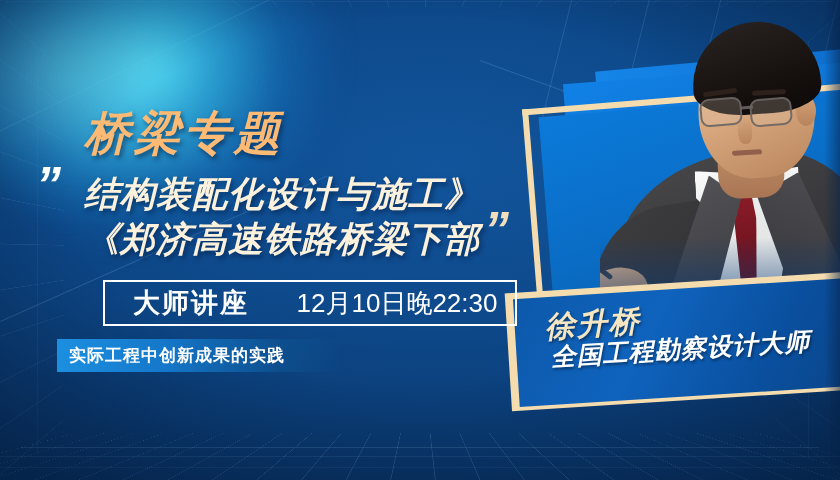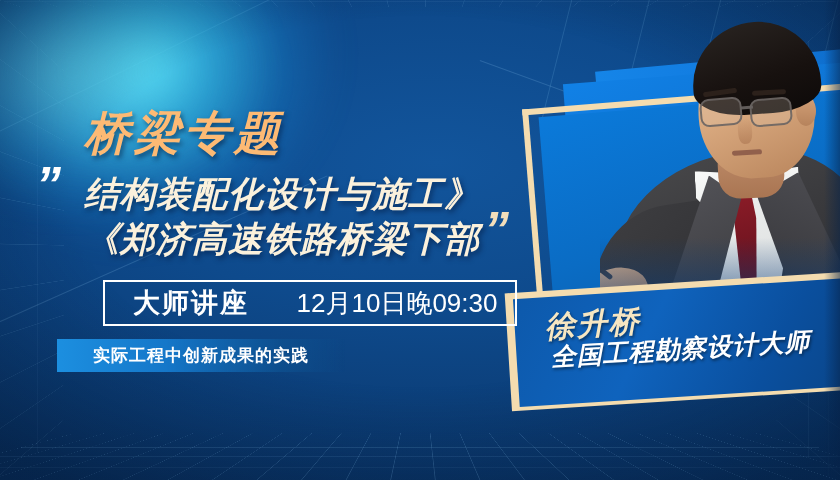--- a/index.html
+++ b/index.html
@@ -299,21 +299,21 @@
     display:flex;align-items:center;justify-content:center;flex:1;
     color:#fff;font-size:26px;letter-spacing:0px;
   }
 
   .tagbar{
     position:absolute;left:57px;top:339px;width:288px;height:33px;
     background:linear-gradient(90deg,#1c8fe0 0%,#1577c9 38%,rgba(14,86,150,.55) 78%,rgba(12,62,118,0) 100%);
     display:flex;align-items:center;
   }
   .tagbar span{
-    color:#ffffff;font-size:17px;font-weight:bold;letter-spacing:1px;padding-left:36px;
+    color:#ffffff;font-size:17px;font-weight:bold;letter-spacing:1px;padding-left:12px;
   }
 
   .edge-right{
     position:absolute;right:0;top:0;width:16px;height:480px;
     background:linear-gradient(90deg,rgba(8,44,92,0),rgba(6,34,72,.55));
   }
 </style>
 </head>
 <body>
 
@@ -377,21 +377,21 @@
   <div class="quote-close">”</div>
 
   <div class="maintitle">
     <div>结构装配化设计与施工》</div>
     <div>《郑济高速铁路桥梁下部</div>
   </div>
 
   <div class="infobox">
     <div class="lecture">大师讲座</div>
     <div class="sep"></div>
-    <div class="when">12月10日晚09:30</div>
+    <div class="when">12月10日晚22:30</div>
   </div>
 
   <div class="tagbar">
     <span>实际工程中创新成果的实践</span>
   </div>
 
   <div class="edge-right"></div>
 </div>
 
 </body></html>

